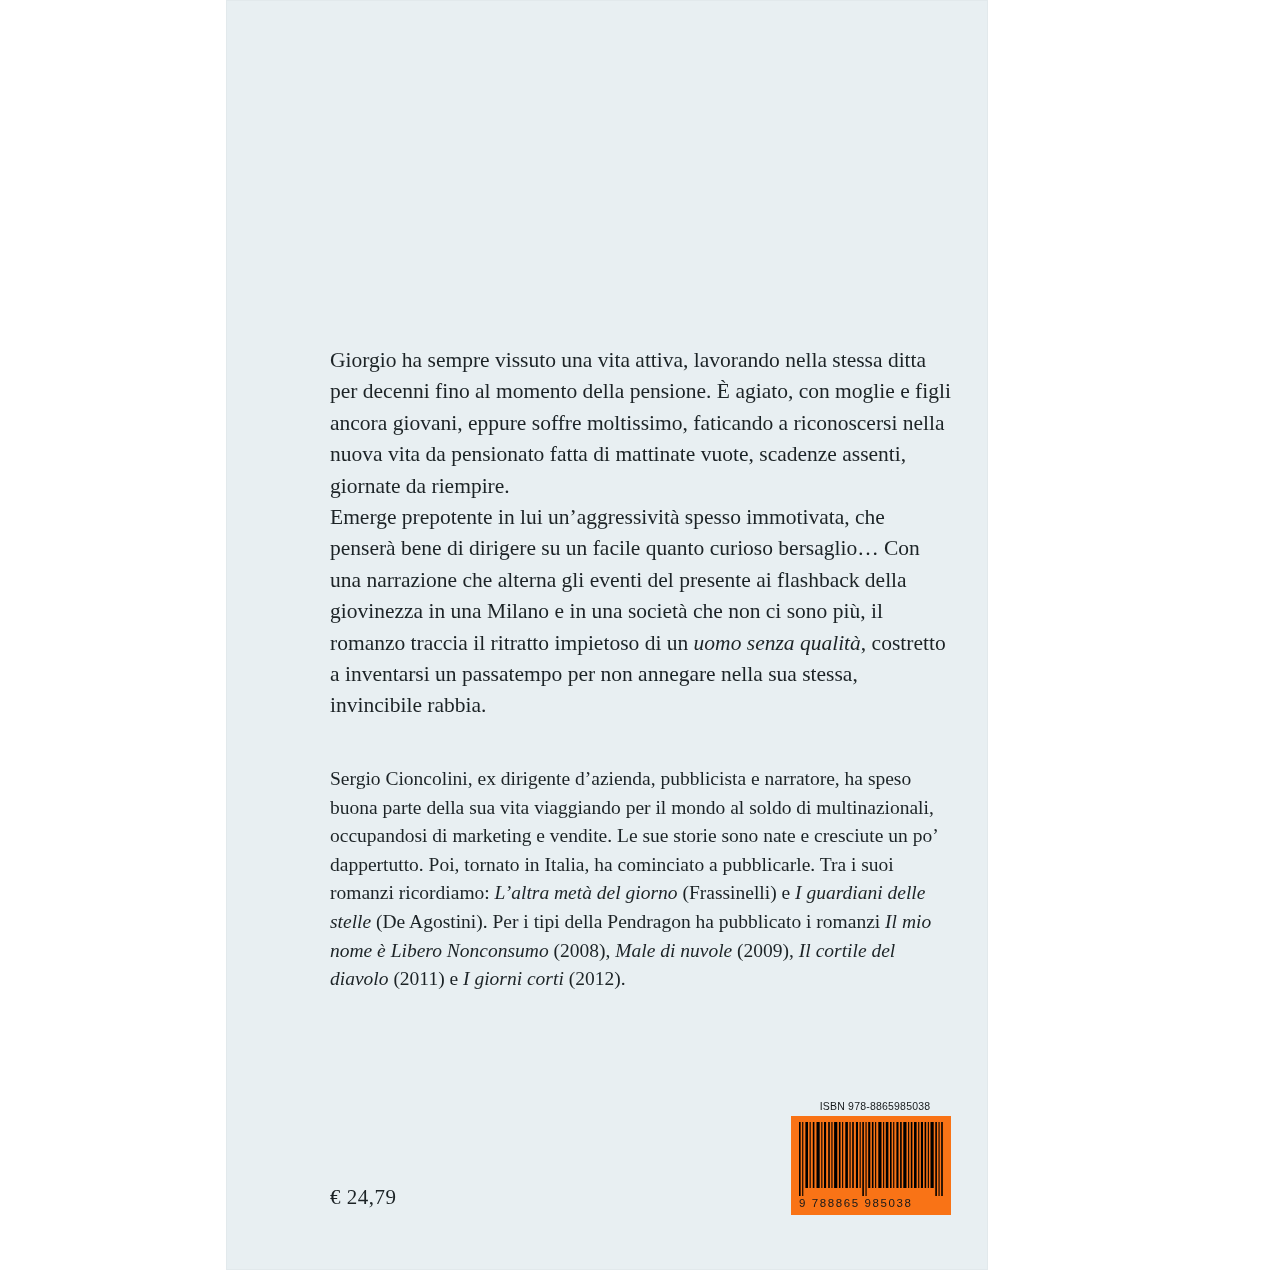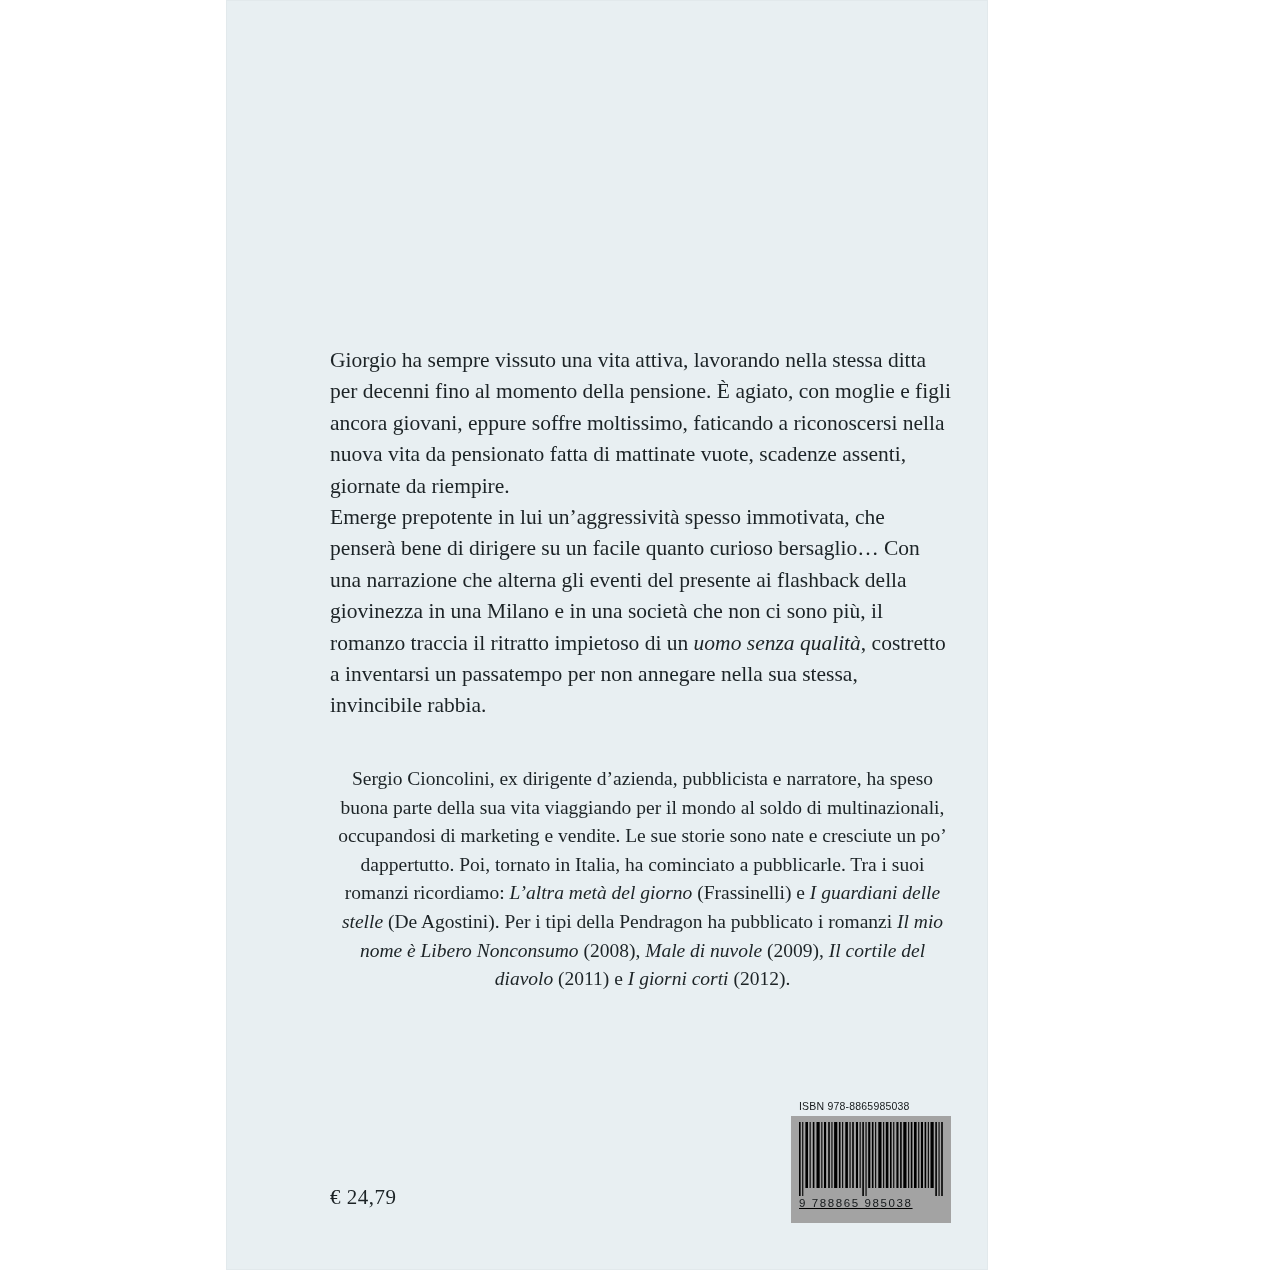--- a/index.html
+++ b/index.html
@@ -50,21 +50,21 @@
     margin: 0;
   }
   .bio {
     position: absolute;
     left: 104px;
     top: 765px;
     width: 625px;
     font-size: 19.5px;
     line-height: 28.6px;
     color: #1c2326;
-    text-align: center;
+    text-align: left;
   }
   .bio p {
     margin: 0;
   }
   em { }
 
   .price {
     position: absolute;
     left: 104px;
     top: 1185px;
@@ -78,29 +78,28 @@
     left: 565px;
     top: 1100px;
     width: 160px;
   }
   .isbn-text {
     font-family: "Liberation Sans", sans-serif;
     font-size: 10.5px;
     color: #15191b;
     letter-spacing: 0.2px;
     margin-bottom: 4px;
-    text-align: left;
+    text-align: center;
     padding-left: 8px;
   }
   .barcode {
-    background: #a3a3a3;
-    padding: 6px 8px 14px 8px;
+    background: #f97316;
+    padding: 6px 8px 6px 8px;
     width: 144px;
     box-sizing: content-box;
-    text-decoration: underline;
   }
   .bars {
     height: 74px;
     display: block;
   }
   .barcode-digits {
     font-family: "Liberation Sans", sans-serif;
     font-size: 11.5px;
     color: #15191b;
     letter-spacing: 1.6px;

